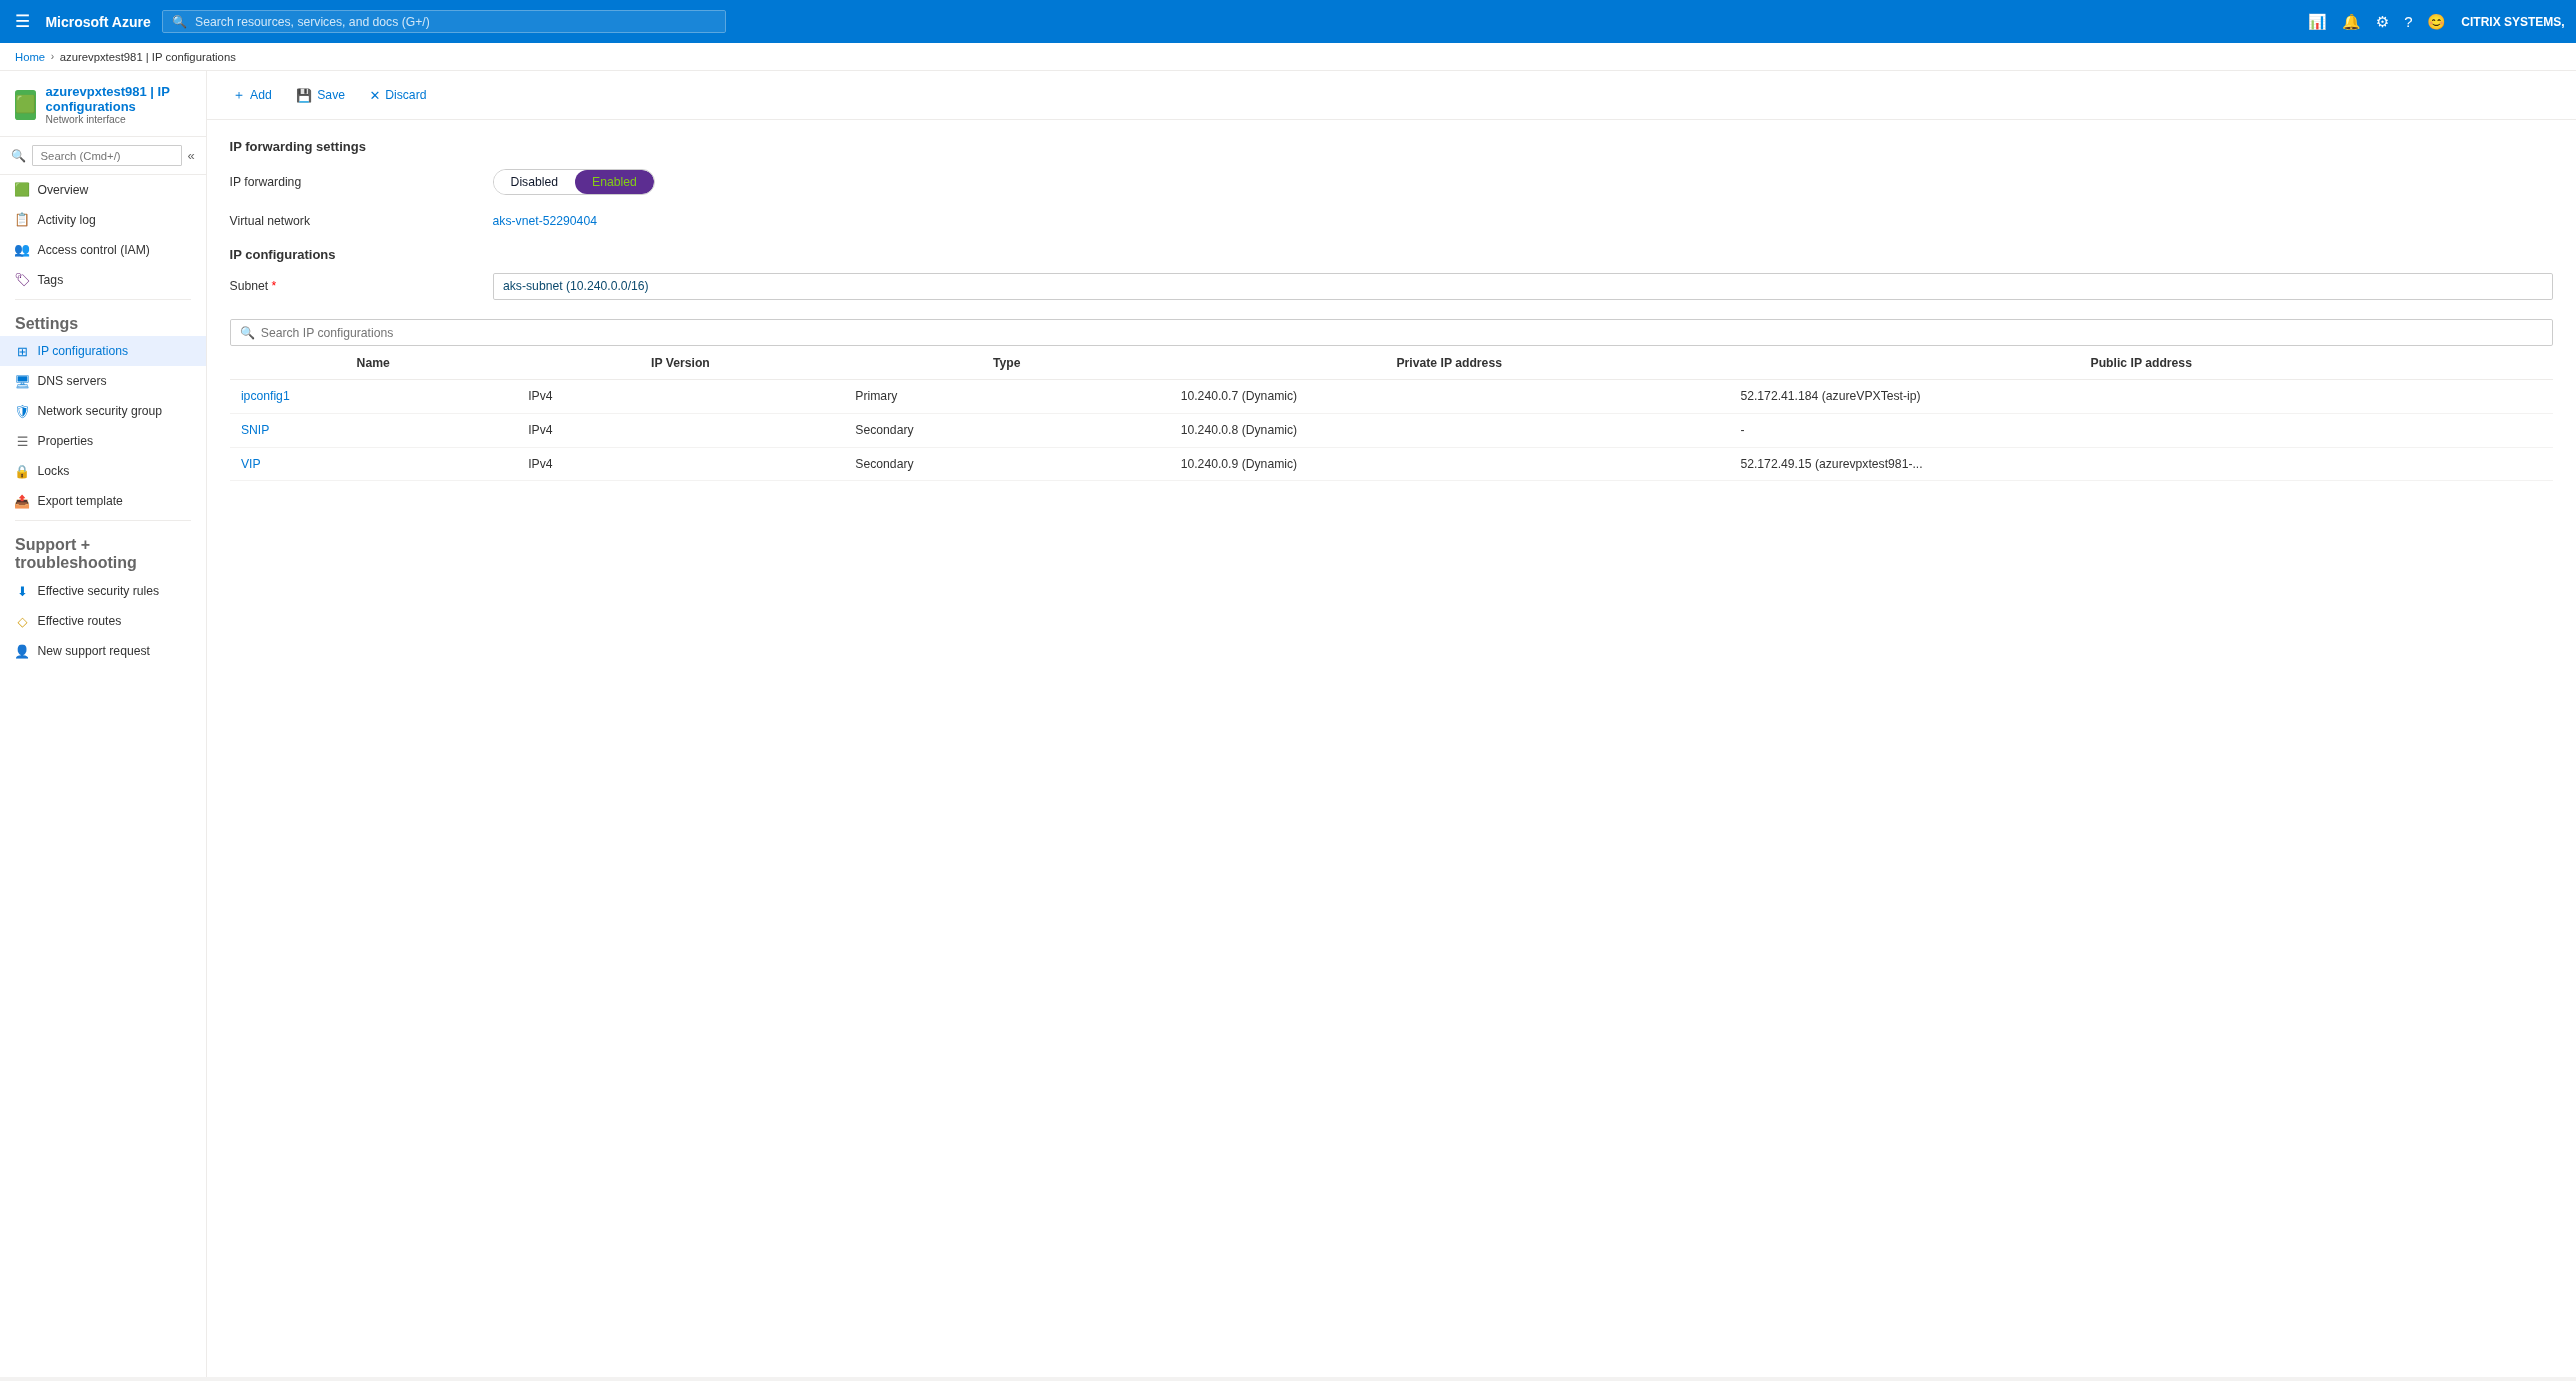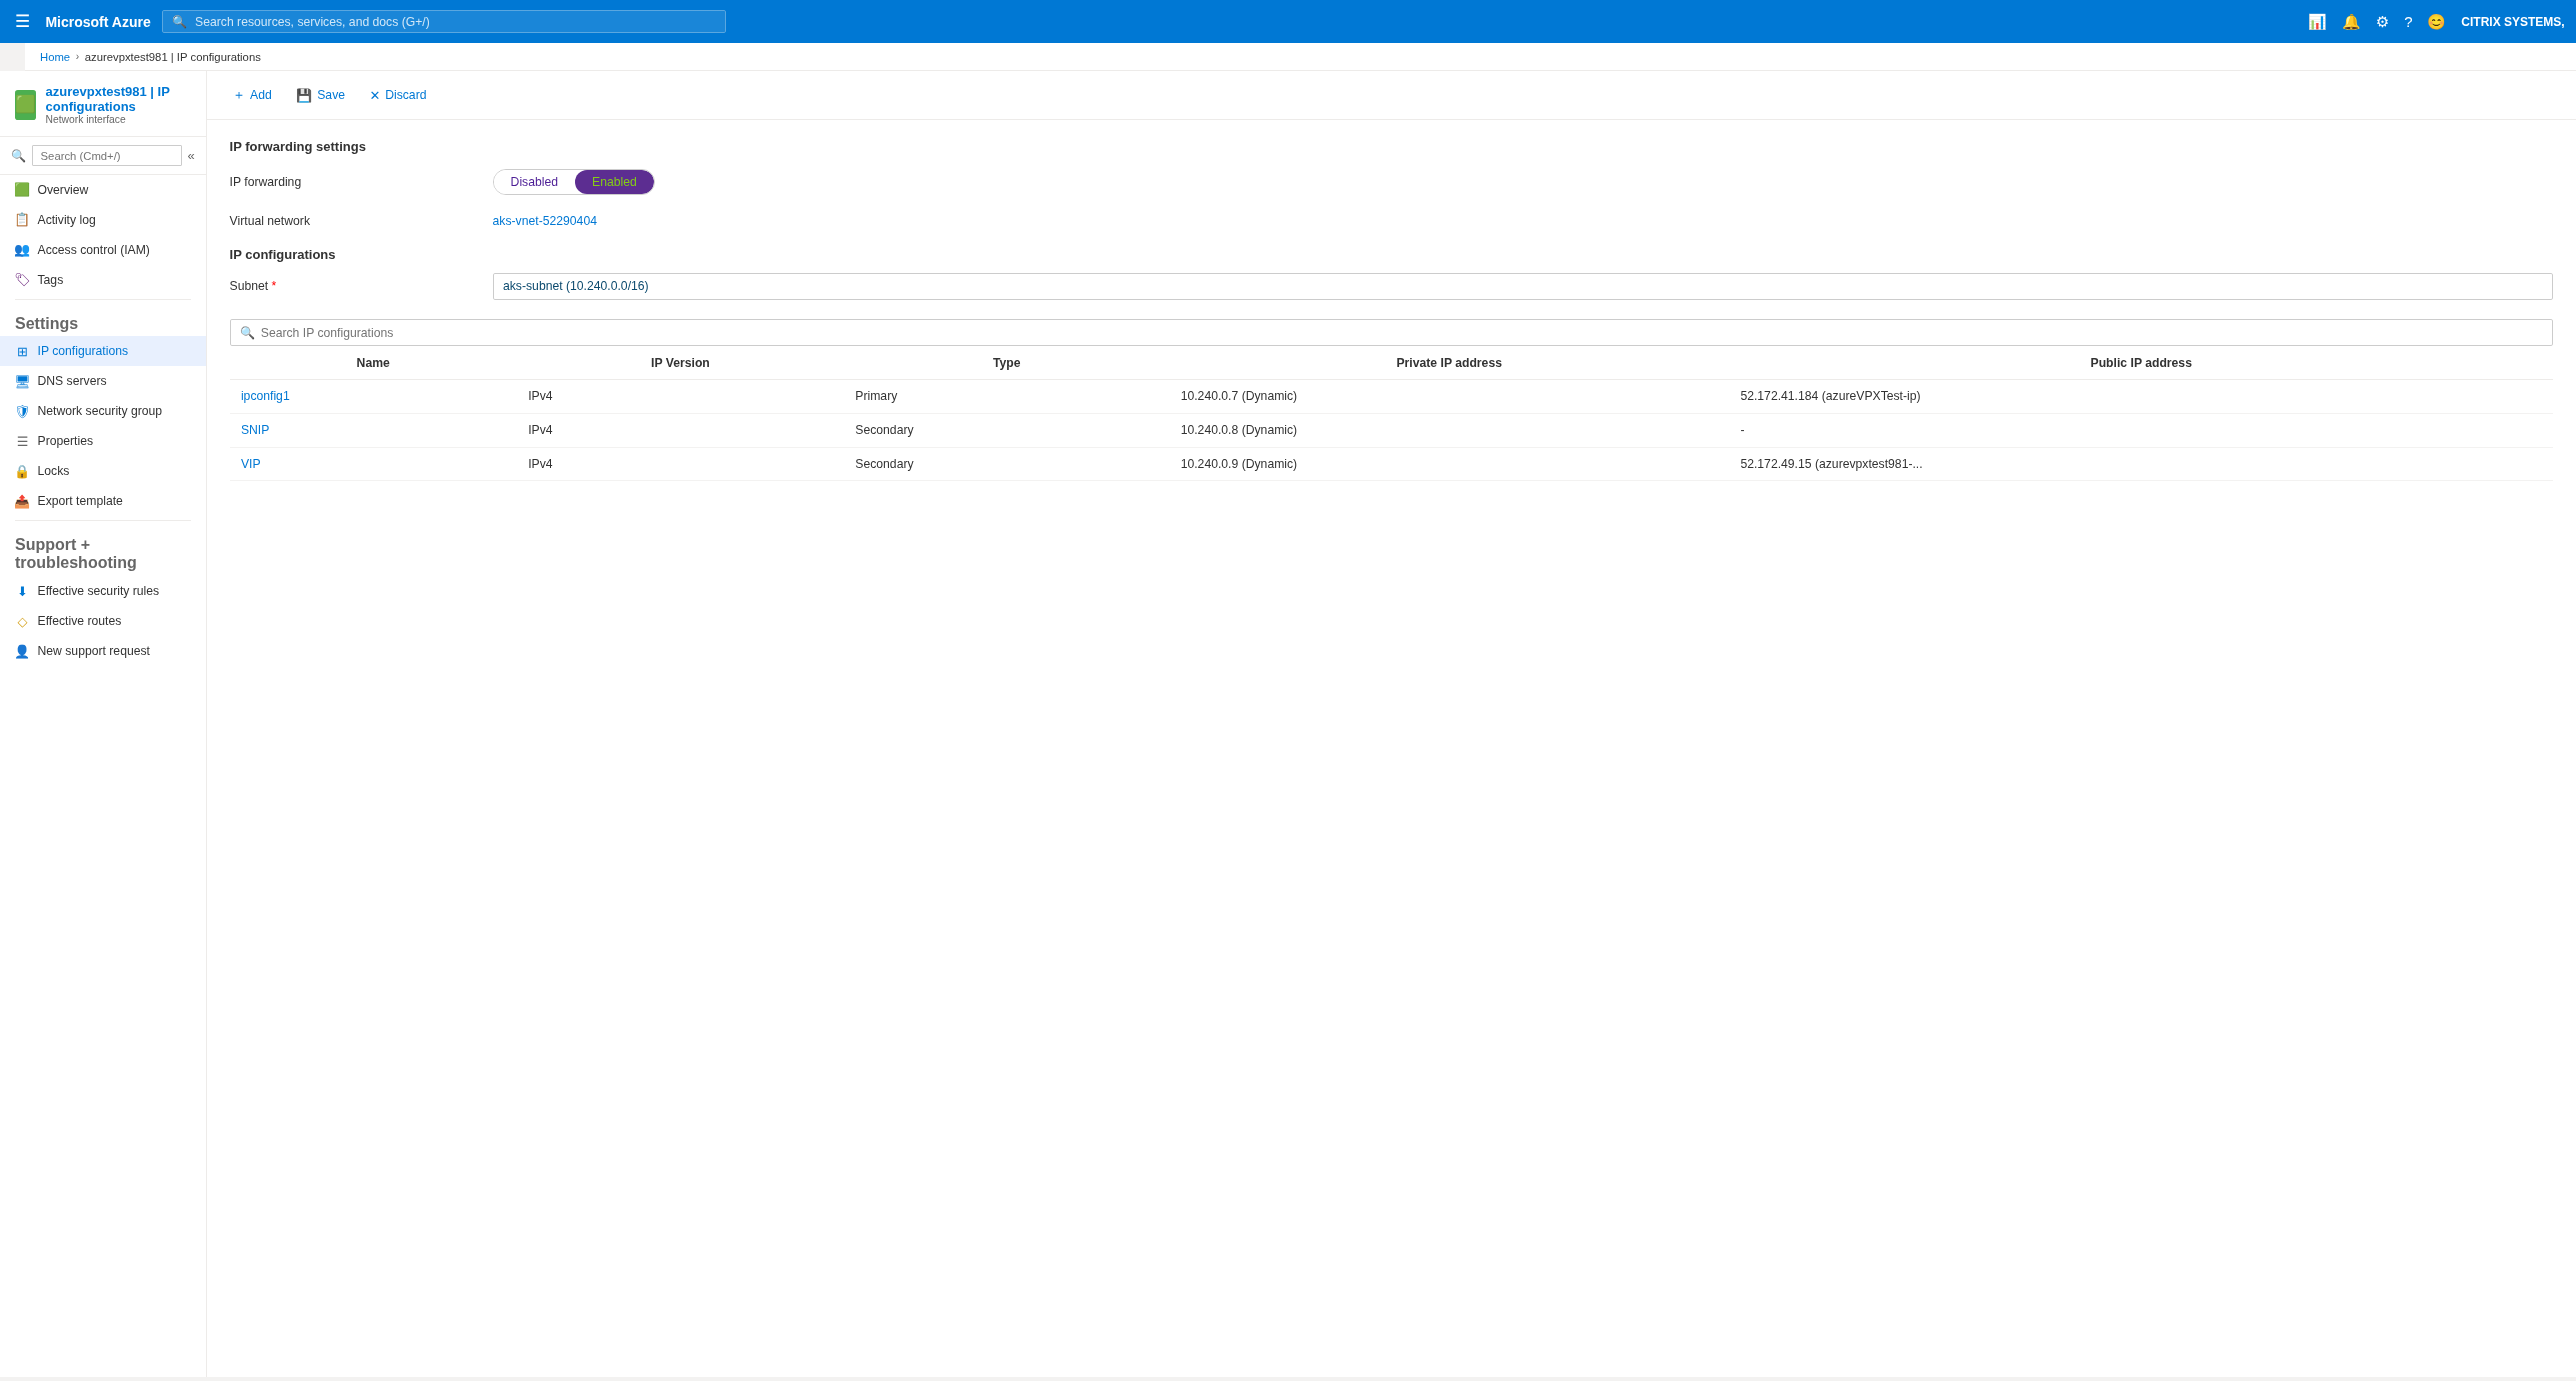--- a/index.html
+++ b/index.html
@@ -66,21 +66,20 @@
     
     .breadcrumb {
       display: flex;
       align-items: center;
       padding: 7.5px 15px;
       background: white;
       border-bottom: 0.9px solid #edebe9;
       font-size: 11.3px;
       gap: 5.6px;
       color: #0078d4;
-      margin-left: 25px;
     }
     .breadcrumb-sep { color: #666; font-size: 10.3px; }
     .breadcrumb-current { color: #333; }
     .breadcrumb a { color: #0078d4; text-decoration: none; }
 
     
     .main-layout {
       display: flex;
       height: calc(100vh - 43px - 32px);
       background: #f3f2f1;
@@ -245,21 +244,21 @@
       border: 0.9px solid #ccc;
       border-radius: 19px;
       overflow: hidden;
       width: fit-content;
     }
     .toggle-option {
       padding: 4.7px 17px;
       font-size: 12.2px;
       cursor: pointer;
       background: white;
-      color: #4c1d95;
+      color: #0f172a;
     }
     .toggle-option.active {
       background: #5c2d91;
       color: #84cc16;
       border-radius: 19px;
     }
 
     
     .link { color: #0078d4; cursor: pointer; text-decoration: none; }
 

